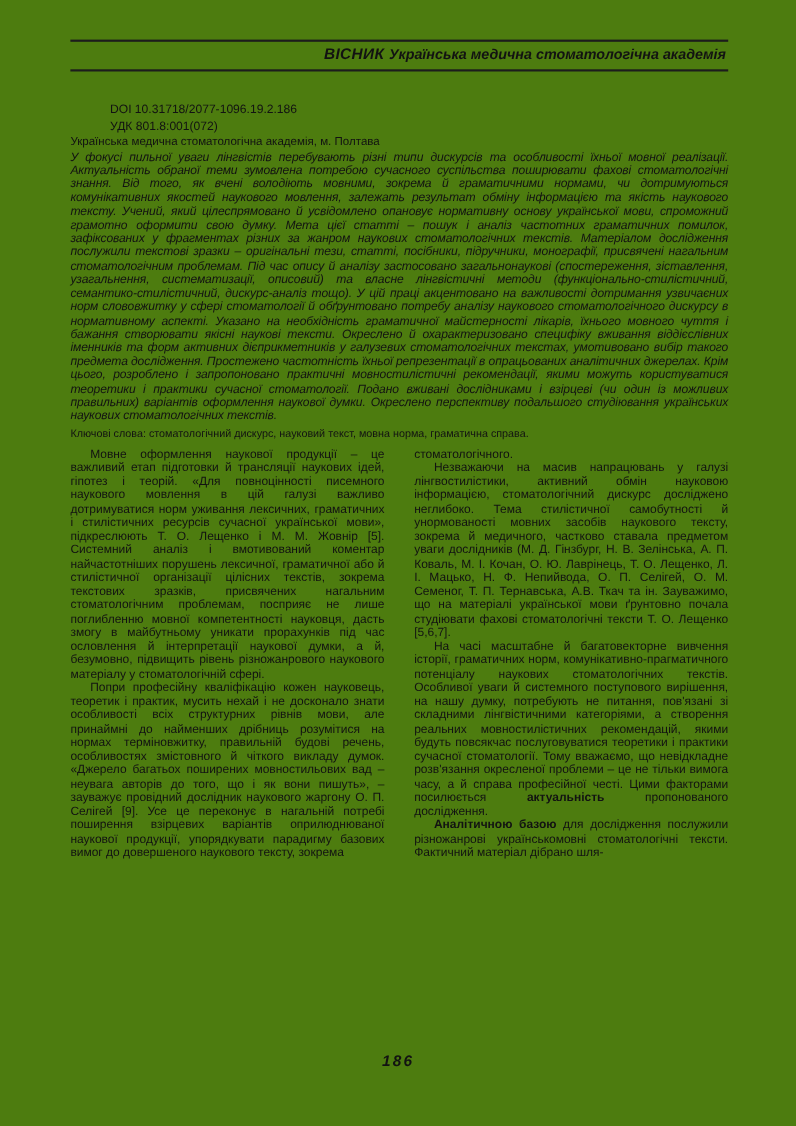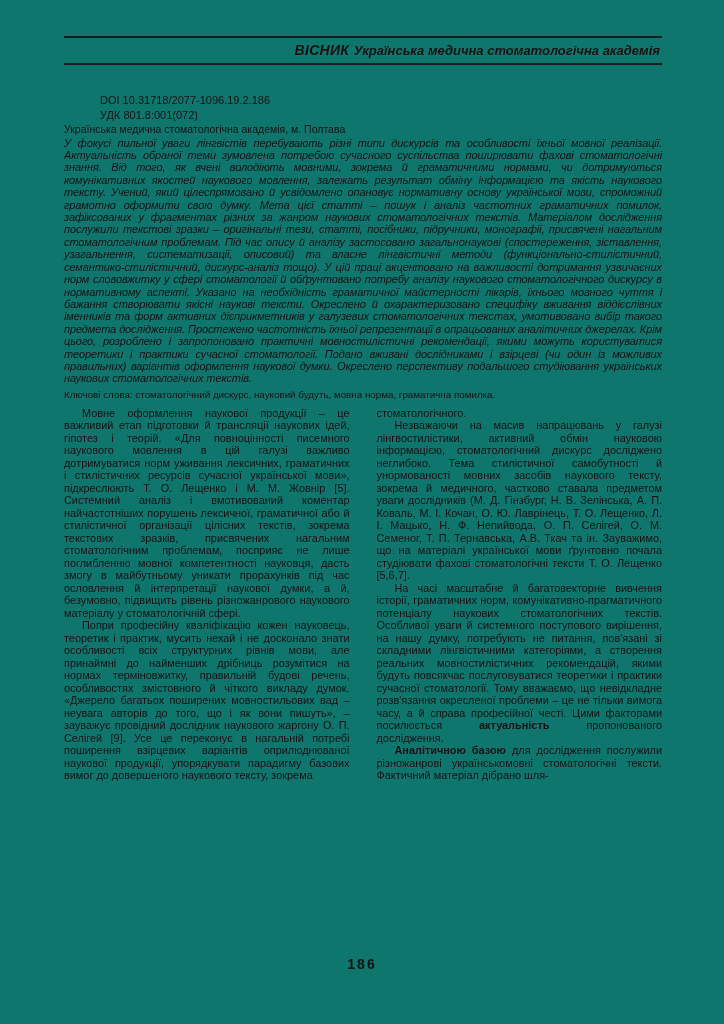--- a/index.html
+++ b/index.html
@@ -8,21 +8,21 @@
     width: 724px; height: 1024px;
     font-family: "Liberation Sans", sans-serif;
     color: #121212;
     position: relative;
     overflow: hidden;
   }
   .page {
     position: relative;
     width: 724px; height: 1024px;
     padding: 36px 62px 0 64px;
-    background: #0f766e;
+    background: #4d7c0f;
     overflow: hidden;
   }
   .masthead {
     border-top: 2px solid #1c1c1c;
     border-bottom: 2px solid #1c1c1c;
     padding: 3px 2px 4px 2px;
     text-align: right;
     font-weight: bold;
     font-style: italic;
     line-height: 1.15;
@@ -76,20 +76,21 @@
   .body-p { margin: 0; }
   .body-p.indent { text-indent: 18px; }
   .body-p b { font-weight: bold; font-style: normal; }
   .page-number {
     position: absolute;
     left: 0; right: 0;
     bottom: 52px;
     text-align: center;
     font-size: 14px;
     font-weight: bold;
+    font-style: italic;
     letter-spacing: 2px;
   }
 </style>
 </head>
 <body>
 
 <div class="page">
 
   <header class="masthead">
     <span class="journal-name-main">ВІСНИК</span>
@@ -98,21 +99,21 @@
 
   <div class="meta">
     <div class="doi-line">DOI 10.31718/2077-1096.19.2.186</div>
     <div class="udk-line">УДК 801.8:001(072)</div>
     <div class="affiliation-line">Українська медична стоматологічна академія, м. Полтава</div>
   </div>
 
 
   <p class="abstract">У фокусі пильної уваги лінгвістів перебувають різні типи дискурсів та особливості їхньої мовної реалізації. Актуальність обраної теми зумовлена потребою сучасного суспільства поширювати фахові стоматологічні знання. Від того, як вчені володіють мовними, зокрема й граматичними нормами, чи дотримуються комунікативних якостей наукового мовлення, залежать результат обміну інформацією та якість наукового тексту. Учений, який цілеспрямовано й усвідомлено опановує нормативну основу української мови, спроможний грамотно оформити свою думку. Мета цієї статті – пошук і аналіз частотних граматичних помилок, зафіксованих у фрагментах різних за жанром наукових стоматологічних текстів. Матеріалом дослідження послужили текстові зразки – оригінальні тези, статті, посібники, підручники, монографії, присвячені нагальним стоматологічним проблемам. Під час опису й аналізу застосовано загальнонаукові (спостереження, зіставлення, узагальнення, систематизації, описовий) та власне лінгвістичні методи (функціонально-стилістичний, семантико-стилістичний, дискурс-аналіз тощо). У цій праці акцентовано на важливості дотримання узвичаєних норм слововжитку у сфері стоматології й обґрунтовано потребу аналізу наукового стоматологічного дискурсу в нормативному аспекті. Указано на необхідність граматичної майстерності лікарів, їхнього мовного чуття і бажання створювати якісні наукові тексти. Окреслено й охарактеризовано специфіку вживання віддієслівних іменників та форм активних дієприкметників у галузевих стоматологічних текстах, умотивовано вибір такого предмета дослідження. Простежено частотність їхньої репрезентації в опрацьованих аналітичних джерелах. Крім цього, розроблено і запропоновано практичні мовностилістичні рекомендації, якими можуть користуватися теоретики і практики сучасної стоматології. Подано вживані дослідниками і взірцеві (чи один із можливих правильних) варіантів оформлення наукової думки. Окреслено перспективу подальшого студіювання українських наукових стоматологічних текстів.</p>
 
-  <p class="keywords">Ключові слова: стоматологічний дискурс, науковий будуть, мовна норма, граматична помилка.</p>
+  <p class="keywords">Ключові слова: стоматологічний дискурс, науковий текст, мовна норма, граматична справа.</p>
 
   <div class="columns">
 
     <div class="col">
       <p class="body-p indent">Мовне оформлення наукової продукції – це важливий етап підготовки й трансляції наукових ідей, гіпотез і теорій. «Для повноцінності писемного наукового мовлення в цій галузі важливо дотримуватися норм уживання лексичних, граматичних і стилістичних ресурсів сучасної української мови», підкреслюють Т. О. Лещенко і М. М. Жовнір [5]. Системний аналіз і вмотивований коментар найчастотніших порушень лексичної, граматичної або й стилістичної організації цілісних текстів, зокрема текстових зразків, присвячених нагальним стоматологічним проблемам, посприяє не лише поглибленню мовної компетентності науковця, дасть змогу в майбутньому уникати прорахунків під час ословлення й інтерпретації наукової думки, а й, безумовно, підвищить рівень різножанрового наукового матеріалу у стоматологічній сфері.</p>
       <p class="body-p indent">Попри професійну кваліфікацію кожен науковець, теоретик і практик, мусить нехай і не досконало знати особливості всіх структурних рівнів мови, але принаймні до найменших дрібниць розумітися на нормах терміновжитку, правильній будові речень, особливостях змістовного й чіткого викладу думок. «Джерело багатьох поширених мовностильових вад – неувага авторів до того, що і як вони пишуть», – зауважує провідний дослідник наукового жаргону О. П. Селігей [9]. Усе це переконує в нагальній потребі поширення взірцевих варіантів оприлюднюваної наукової продукції, упорядкувати парадигму базових вимог до довершеного наукового тексту, зокрема</p>
     </div>
 
     <div class="col">
       <p class="body-p">стоматологічного.</p>

